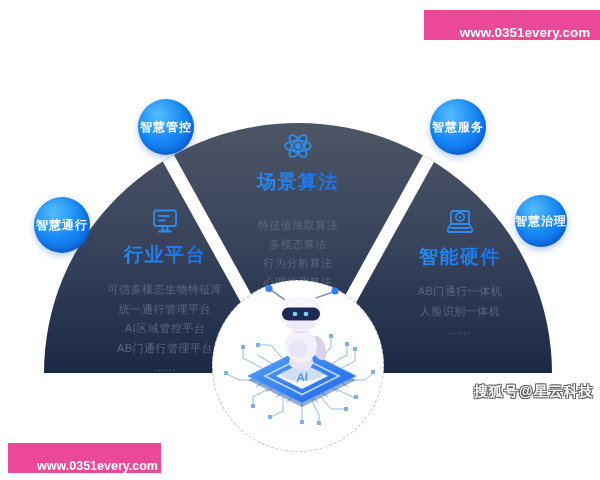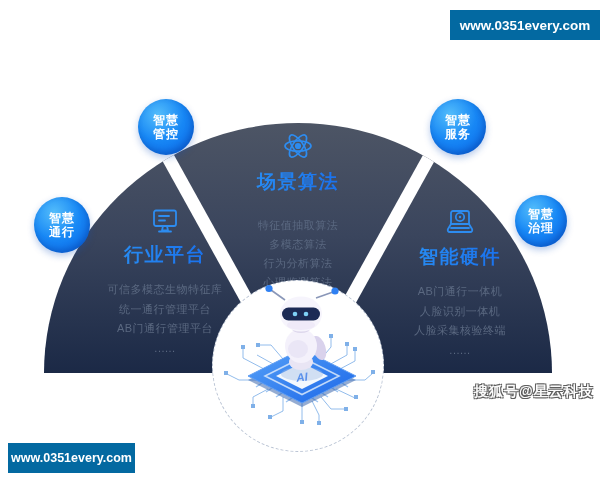--- a/index.html
+++ b/index.html
@@ -43,21 +43,21 @@
   }
   .sec ul{
     list-style:none;margin:12px 0 0 0;padding:0;
     font-size:11px;line-height:19.5px;letter-spacing:0.5px;color:#5a6880;
   }
   .sec-center ul{margin-top:21px;line-height:19px;}
 
   
   .badge{
     position:absolute;width:56px;height:56px;border-radius:50%;
-    display:flex;flex-direction:column;align-items:center;justify-content:center;
+    display:flex;flex-direction:row;align-items:center;justify-content:center;
     color:#ffffff;font-size:12px;font-weight:700;line-height:14px;letter-spacing:1px;
     background:radial-gradient(circle at 36% 28%,#53bdfb 0%,#1787f5 48%,#0a62e6 100%);
     box-shadow:0 3px 7px rgba(15,80,190,0.30), inset -2px -3px 6px rgba(0,40,120,0.30);
     z-index:5;
   }
   .badge-control{left:138px;top:99px;}
   .badge-service{left:430px;top:99px;}
   .badge-access{left:34px;top:197px;}
   .badge-governance{left:515px;top:195px;width:52px;height:52px;}
 
@@ -65,22 +65,22 @@
   .circle{
     position:absolute;left:212px;top:280px;width:172px;height:172px;
     border-radius:50%;background:#ffffff;
     border:1px dashed rgba(150,165,190,0.65);
     box-sizing:border-box;z-index:4;
   }
   .circle svg{position:absolute;inset:0;}
 
   
   .wm-box{
-    position:absolute;background:#0369a1;color:#ffffff;font-weight:700;
-    display:flex;align-items:center;justify-content:center;z-index:9;
+    position:absolute;background:#ec4899;color:#ffffff;font-weight:700;
+    display:flex;align-items:flex-end;justify-content:center;z-index:9;padding-left:26px;
   }
   .wm-top{right:0;top:10px;width:150px;height:30px;font-size:13.5px;}
   .wm-bottom{left:8px;top:443px;width:127px;height:30px;font-size:12.5px;}
   .wm-credit{
     position:absolute;left:474px;top:383px;z-index:9;
     font-size:14px;font-weight:700;letter-spacing:1px;color:#fbfbfb;
     text-shadow:-1px -1px 0 #5d5d5d,1px -1px 0 #5d5d5d,-1px 1px 0 #5d5d5d,1px 1px 0 #5d5d5d;
   }
 </style>
 </head>
@@ -100,20 +100,21 @@
         <line x1="9" y1="10" x2="19" y2="10"></line>
         <line x1="9" y1="14.5" x2="15" y2="14.5"></line>
         <path d="M13 20 L12 24.5 L18 24.5 L17 20"></path>
         <line x1="9" y1="25.5" x2="21" y2="25.5"></line>
       </g>
     </svg>
     <h2>行业平台</h2>
     <ul>
       <li>可信多模态生物特征库</li>
       <li>统一通行管理平台</li>
+      <li>AI区域管控平台</li>
       <li>AB门通行管理平台</li>
       <li>......</li>
     </ul>
   </section>
 
   <section class="sec sec-center">
     <svg class="icon" width="34" height="34" viewBox="0 0 34 34">
       <g fill="none" stroke="#2d8cf0" stroke-width="1.7">
         <ellipse cx="17" cy="17" rx="13" ry="5.2" transform="rotate(-55 17 17)"></ellipse>
         <ellipse cx="17" cy="17" rx="13" ry="5.2" transform="rotate(55 17 17)"></ellipse>
@@ -138,21 +139,20 @@
         <circle cx="17" cy="11" r="4.2"></circle>
         <circle cx="17" cy="11" r="1.2" fill="#2d8cf0" stroke="none"></circle>
         <path d="M8 18 L5 23 a2 2 0 0 0 2 3 h20 a2 2 0 0 0 2-3 l-3-5"></path>
         <line x1="8" y1="22" x2="26" y2="22"></line>
       </g>
     </svg>
     <h2>智能硬件</h2>
     <ul>
       <li>AB门通行一体机</li>
       <li>人脸识别一体机</li>
-      <li>人脸采集核验终端</li>
       <li>......</li>
     </ul>
   </section>
 
   <div class="badge badge-control">
     <span>智慧</span>
     <span>管控</span>
   </div>
   <div class="badge badge-service">
     <span>智慧</span>

